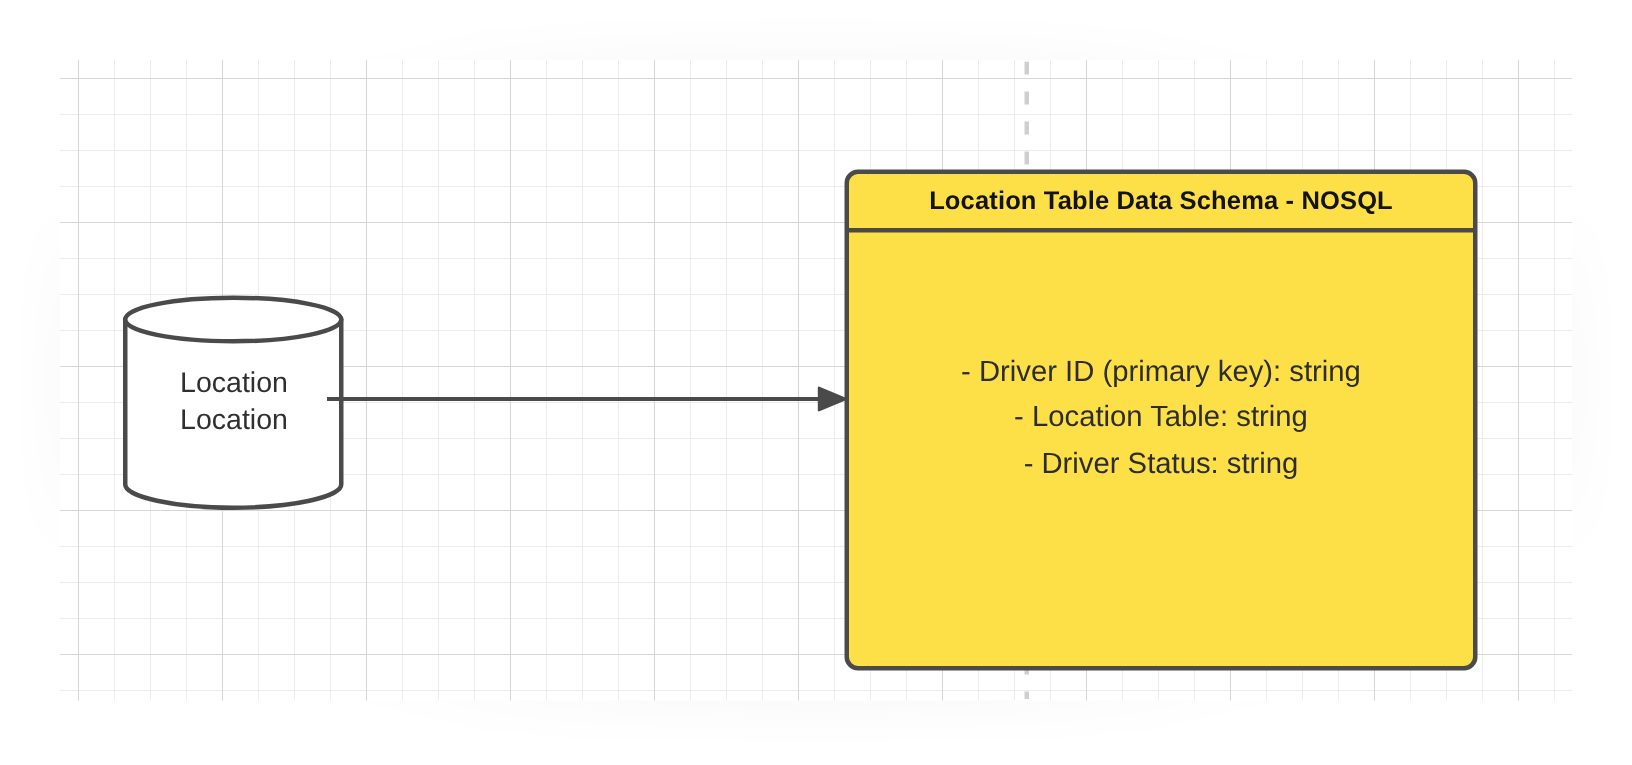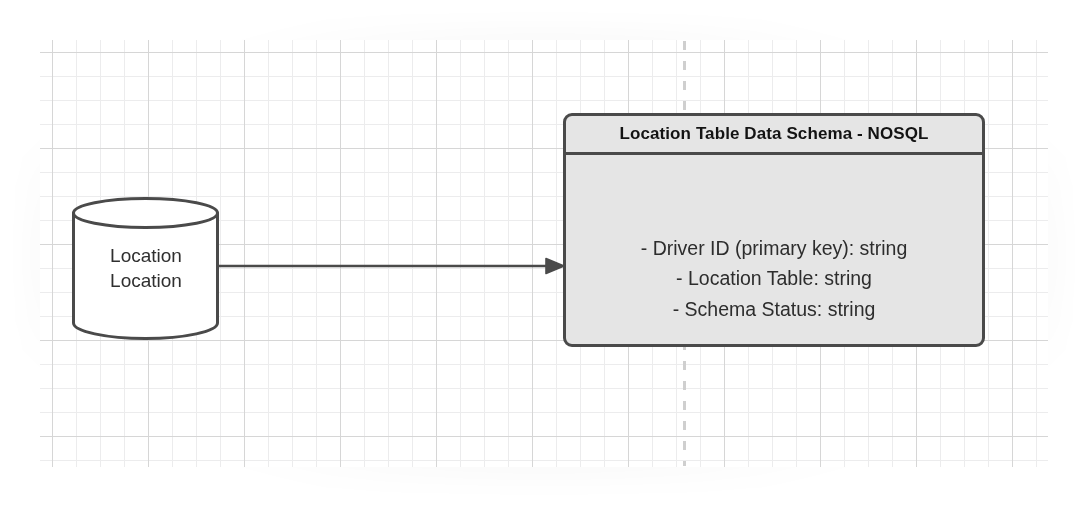--- a/index.html
+++ b/index.html
@@ -66,21 +66,21 @@
     width: 3px;
     height: 425px;
     background-image: linear-gradient(to bottom, #cfcfcf 0, #cfcfcf 9px, rgba(255,255,255,0) 9px, rgba(255,255,255,0) 20px);
     background-size: 3px 20px;
     background-repeat: repeat-y;
   }
 
   
   .db-node {
     position: absolute;
-    left: 70px;
+    left: 80px;
     top: 196px;
     width: 152px;
     height: 144px;
   }
   .db-node svg { display: block; }
   .db-label {
     position: absolute;
     left: 0;
     top: 0;
     width: 152px;
@@ -105,23 +105,23 @@
     height: 36px;
   }
   .connector svg { display: block; }
 
   
   .schema-box {
     position: absolute;
     left: 563px;
     top: 113px;
     width: 422px;
-    height: 234px;
+    height: 334px;
     box-sizing: border-box;
-    background: #e5e5e5;
+    background: #fde047;
     border: 3px solid #4a4a4a;
     border-radius: 9px;
   }
   .schema-title {
     height: 39px;
     box-sizing: border-box;
     display: flex;
     align-items: center;
     justify-content: center;
     border-bottom: 3px solid #4a4a4a;
@@ -174,17 +174,17 @@
       <line x1="8" y1="18" x2="338" y2="18" stroke="#4a4a4a" stroke-width="2.6"></line>
       <path d="M336,10.5 L354,18 L336,25.5 Z" fill="#4a4a4a" stroke="#4a4a4a" stroke-width="1.6" stroke-linejoin="round"></path>
     </svg>
   </div>
 
   <div class="schema-box">
     <div class="schema-title">Location Table Data Schema - NOSQL</div>
     <div class="schema-body">
       <div class="schema-field">- Driver ID (primary key): string</div>
       <div class="schema-field">- Location Table: string</div>
-      <div class="schema-field">- Schema Status: string</div>
+      <div class="schema-field">- Driver Status: string</div>
     </div>
   </div>
 
 </div>
 
 </body></html>

